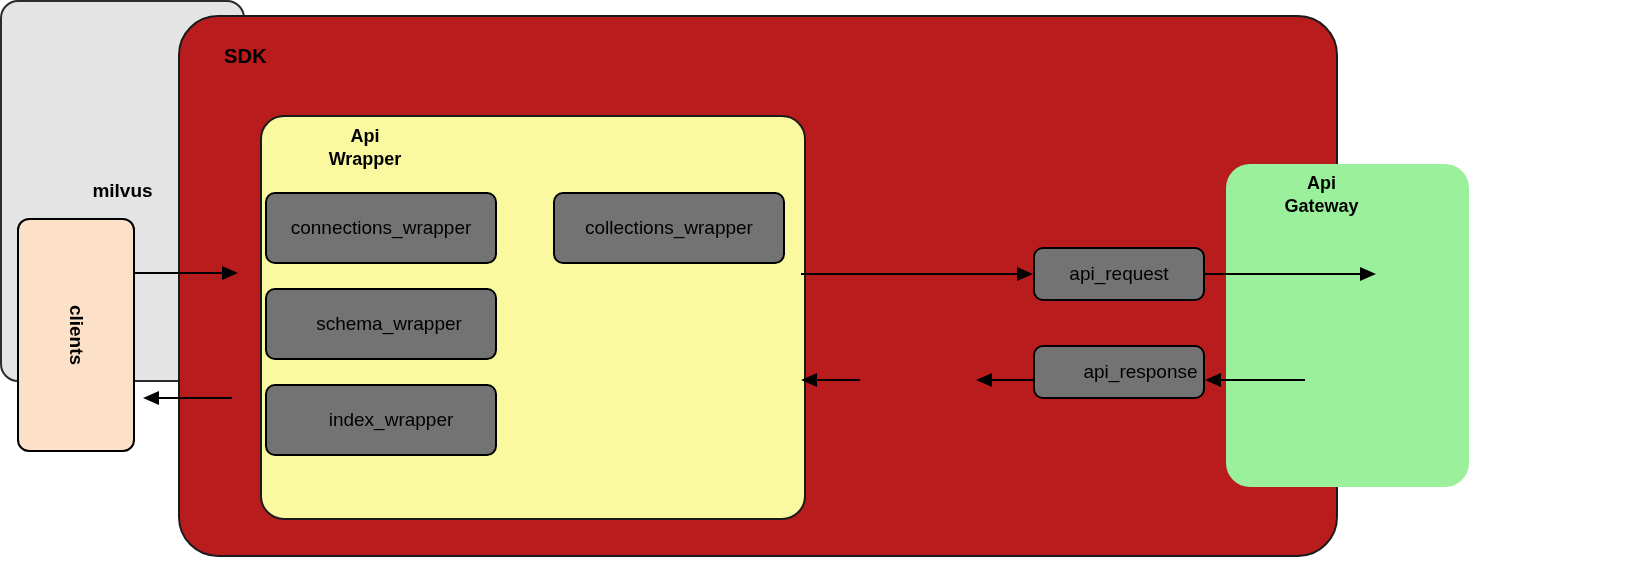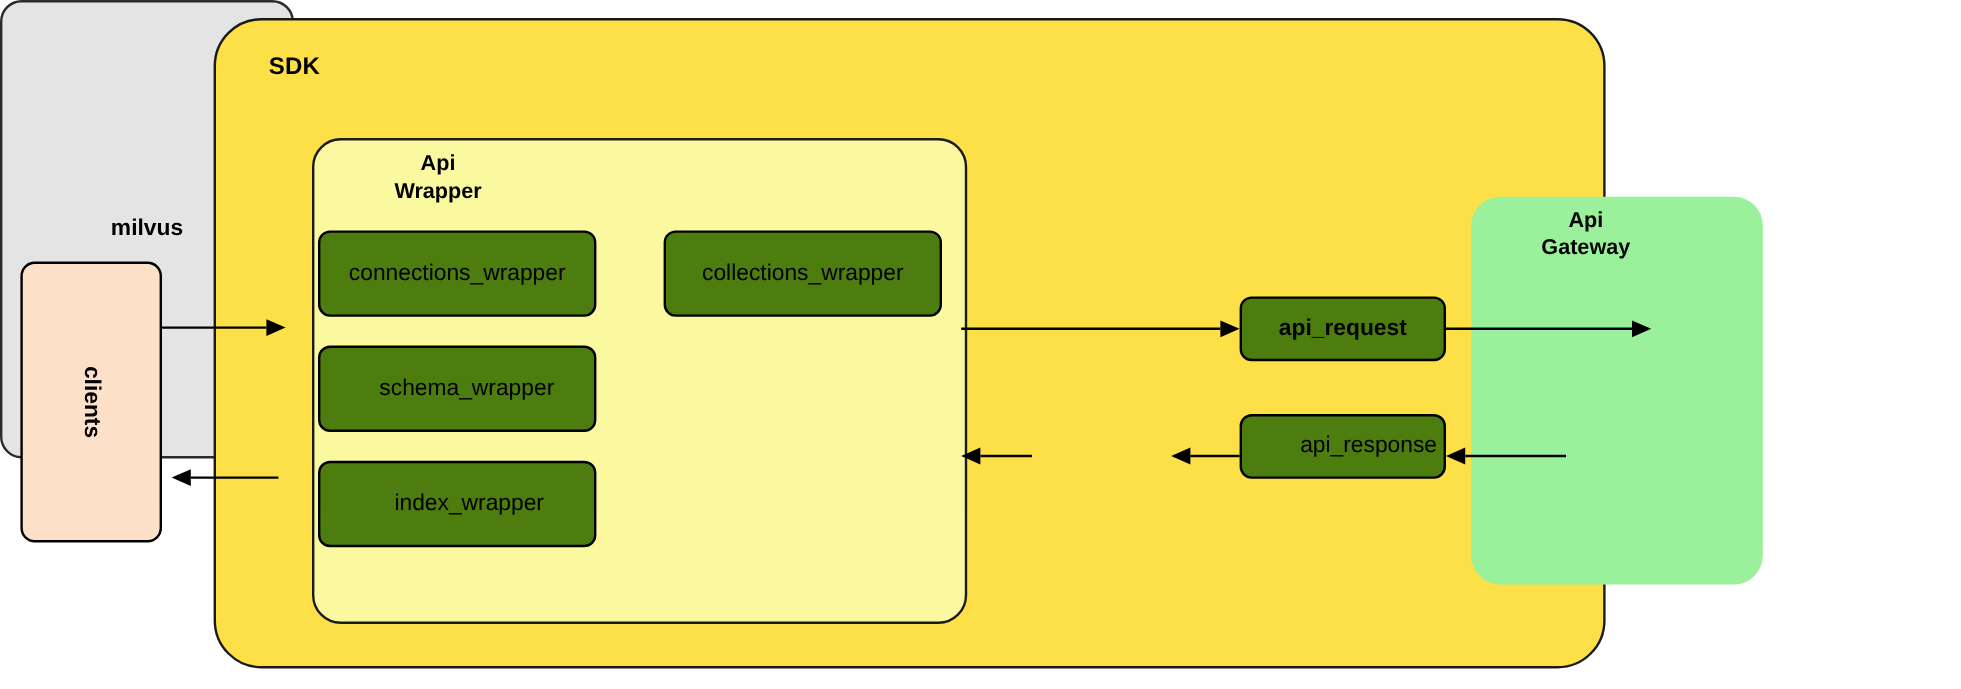--- a/index.html
+++ b/index.html
@@ -29,21 +29,21 @@
     position: absolute;
     box-sizing: border-box;
   }
 
   
   .sdk-box {
     left: 178px;
     top: 15px;
     width: 1160px;
     height: 542px;
-    background: #fde047;
+    background: #b91c1c;
     border: 2px solid #1a1a1a;
     border-radius: 40px;
   }
   .sdk-label {
     position: absolute;
     left: 44px;
     top: 28px;
     font-size: 20px;
     font-weight: bold;
     color: #000000;
@@ -91,40 +91,40 @@
     font-size: 18px;
     font-weight: bold;
     line-height: 1.25;
     color: #000000;
     text-align: center;
     white-space: pre-line;
   }
 
   
   .leaf {
-    background: #4d7c0f;
+    background: #737373;
     display: flex;
     align-items: center;
     justify-content: center;
     font-size: 19px;
     color: #000000;
     text-align: center;
   }
 
   
   .wrap-cell { width: 232px; height: 72px; }
   .col-a { left: 265px; }
   .col-b { left: 553px; }
   .row-1 { top: 192px; }
   .row-2 { top: 288px; padding-left: 16px; }
   .row-3 { top: 384px; padding-left: 20px; }
 
   
   .gw-leaf { left: 1033px; width: 172px; height: 54px; }
-  .gw-req  { top: 247px; font-weight: bold; }
+  .gw-req  { top: 247px; }
   .gw-res  { top: 345px; padding-left: 43px; }
 
   
   .checker-box {
     left: 860px;
     top: 353px;
     width: 116px;
     height: 54px;
   }
 

